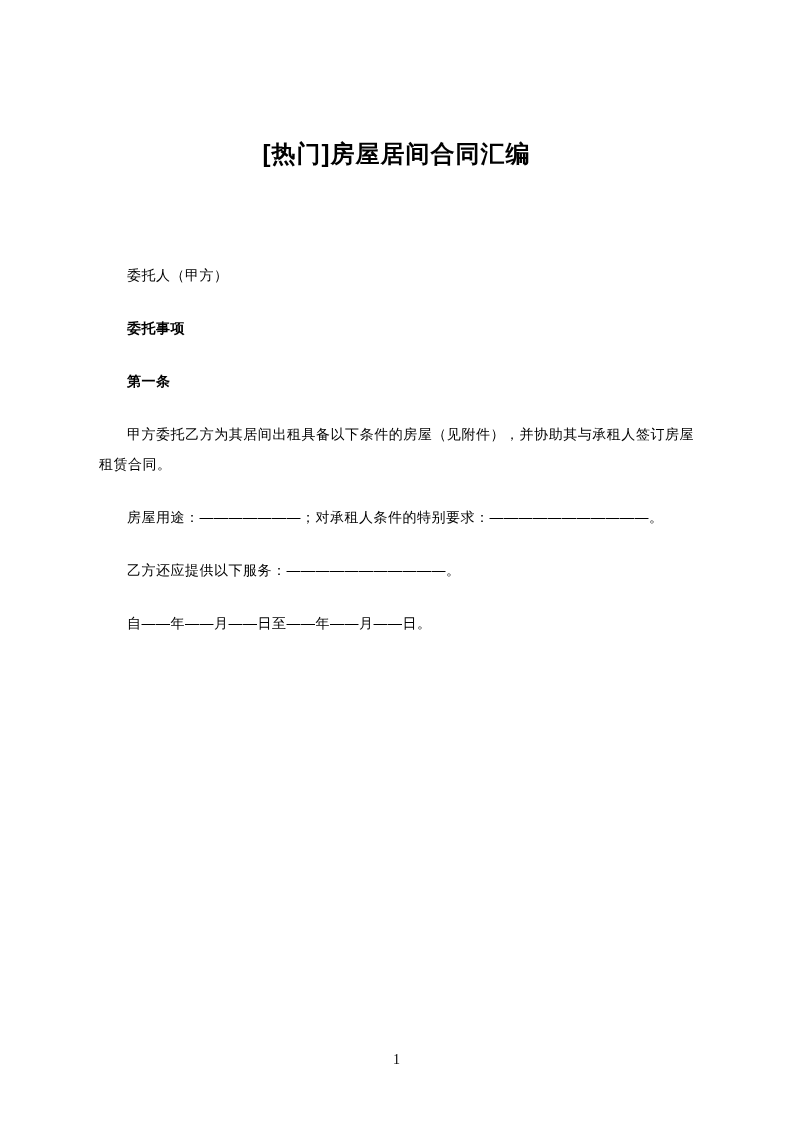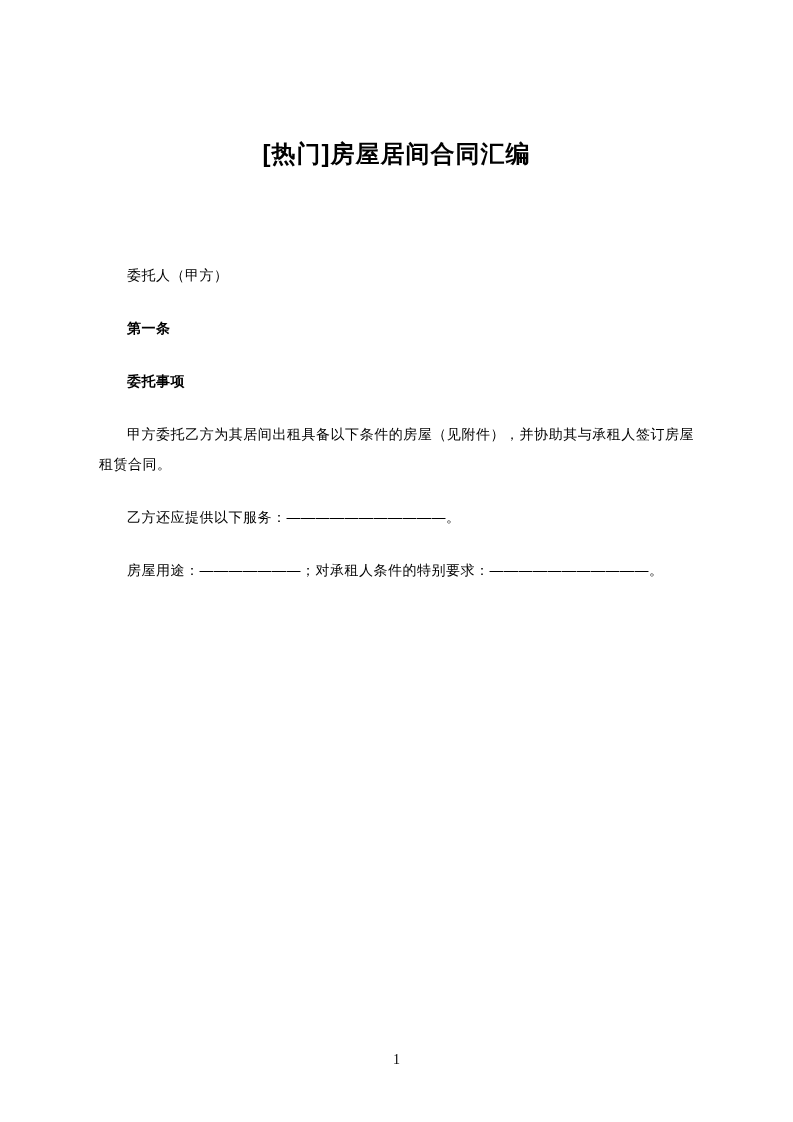--- a/index.html
+++ b/index.html
@@ -54,30 +54,31 @@
 <body>
 
 <div class="page">
 
   <h1 class="doc-title">[热门]房屋居间合同汇编</h1>
 
   <p class="para">委托人（甲方）</p>
 
 
 
+  <p class="para heading">委托事项</p>
+
   <p class="para heading">第一条</p>
-
-  <p class="para heading">委托事项</p>
 
   <p class="para">甲方委托乙方为其居间出租具备以下条件的房屋（见附件），并协助其与承租人签订房屋租赁合同。</p>
 
+  <p class="para">房屋用途：———————；对承租人条件的特别要求：———————————。</p>
+
   <p class="para">乙方还应提供以下服务：———————————。</p>
-
-  <p class="para">房屋用途：———————；对承租人条件的特别要求：———————————。</p>
 
 
 
+  <p class="para">自——年——月——日至——年——月——日。</p>
 
 
 
   <div class="page-footer">1</div>
 
 </div>
 
 </body></html>

